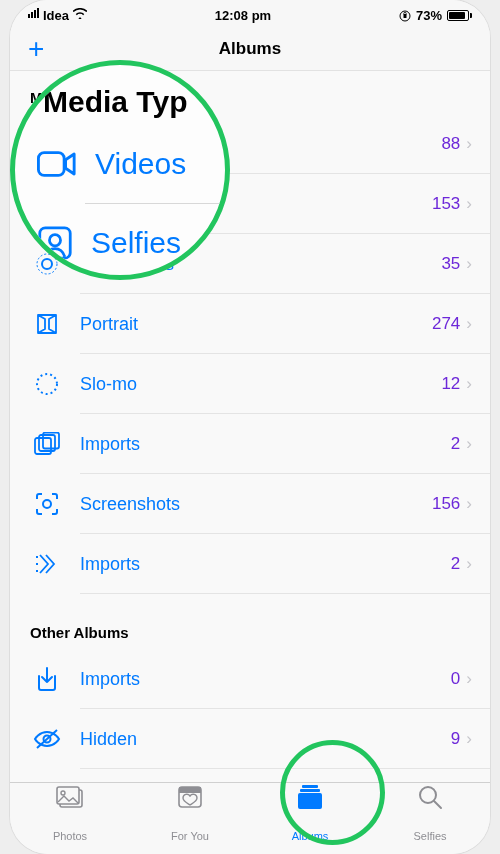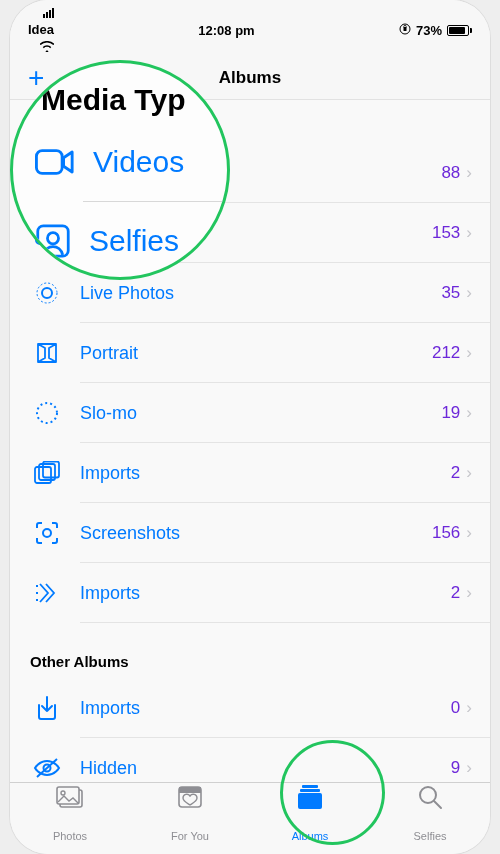--- a/index.html
+++ b/index.html
@@ -25,22 +25,22 @@
   .status-bar {
     display: flex;
     justify-content: space-between;
     align-items: center;
     padding: 8px 18px 4px;
     font-size: 13px;
     font-weight: 600;
     color: #000;
     background: #f7f7f7;
   }
-  .status-left { display: flex; align-items: flex-end; gap: 4px; flex-direction: column; }
-  .status-right { display: flex; gap: 5px; }
+  .status-left { display: flex; align-items: flex-start; gap: 4px; }
+  .status-right { display: flex; align-items: center; gap: 5px; }
   .sig-bars { display: flex; align-items: flex-end; gap: 1px; }
   .sig-bars span { width: 2px; background: #000; display: inline-block; }
   .sig-bars span:nth-child(1){height:4px}
   .sig-bars span:nth-child(2){height:6px}
   .sig-bars span:nth-child(3){height:8px}
   .sig-bars span:nth-child(4){height:10px}
   .wifi-icon { font-size: 12px; }
   .battery-icon { display: inline-flex; align-items: center; gap:1px; }
   .bat-body { width: 22px; height: 11px; border: 1px solid #000; border-radius: 2px; position: relative; }
   .bat-fill { position: absolute; left:1px; top:1px; bottom:1px; width: 16px; background:#000; border-radius:1px; }
@@ -91,21 +91,21 @@
   .tab-item {
     flex: 1; display: flex; flex-direction: column; align-items: center;
     justify-content: center; gap: 20px; color: #8e8e93; font-size: 11px;
     padding-bottom: 12px;
   }
   .tab-item.active { color: #007aff; }
   .tab-icon { height: 28px; display:flex; align-items:center; justify-content:center; }
 
   
   .circle-magnify {
-    position: absolute; border: 3px solid #22c55e; border-radius: 50%;
+    position: absolute; border: 5px solid #22c55e; border-radius: 50%;
     pointer-events: none;
     text-align: center;
   }
   .c1 { left: 10px; top: 60px; width: 220px; height: 220px; background: #fdfdfd; overflow: hidden; }
   .c1-inner { position: relative; width: 100%; height: 100%; }
   .c1-heading { position: absolute; top: 20px; left: 28px; font-size: 30px; font-weight: 800; }
   .c1-row1 { position: absolute; top: 82px; left: 22px; right: 0; display:flex; align-items:center; gap: 18px; }
   .c1-row2 { position: absolute; top: 160px; left: 22px; right:0; display:flex; align-items:center; gap: 18px; }
   .c1 .row-label-big { color:#007aff; font-size: 30px; }
   .c1 .row-icon-big { color:#007aff; }
@@ -200,32 +200,32 @@
     </div>
 
     <div class="list-row">
       <div class="row-icon">
         <svg width="26" height="26" viewBox="0 0 26 26">
             <path d="M4 4l7 4v10l-7 4zM22 4l-7 4v10l7 4z" fill="none" stroke="#007aff" stroke-width="1.8" stroke-linejoin="round"></path>
             <path d="M4 4h18M4 22h18" stroke="#007aff" stroke-width="1.8"></path>
           </svg>
       </div>
       <div class="row-label">Portrait</div>
-      <div class="row-count">212</div>
+      <div class="row-count">274</div>
       <div class="row-chevron">›</div>
     </div>
 
     <div class="list-row">
       <div class="row-icon">
         <svg width="26" height="26" viewBox="0 0 26 26">
             <circle cx="13" cy="13" r="10" fill="none" stroke="#007aff" stroke-width="2" stroke-dasharray="2 3"></circle>
           </svg>
       </div>
       <div class="row-label">Slo-mo</div>
-      <div class="row-count">19</div>
+      <div class="row-count">12</div>
       <div class="row-chevron">›</div>
     </div>
 
     <div class="list-row">
       <div class="row-icon">
         <svg width="28" height="24" viewBox="0 0 28 24">
             <rect x="2" y="6" width="16" height="16" rx="2" fill="none" stroke="#007aff" stroke-width="1.8"></rect>
             <rect x="6" y="3" width="16" height="16" rx="2" fill="none" stroke="#007aff" stroke-width="1.8"></rect>
             <rect x="10" y="0.5" width="16" height="16" rx="2" fill="none" stroke="#007aff" stroke-width="1.8"></rect>
           </svg>

